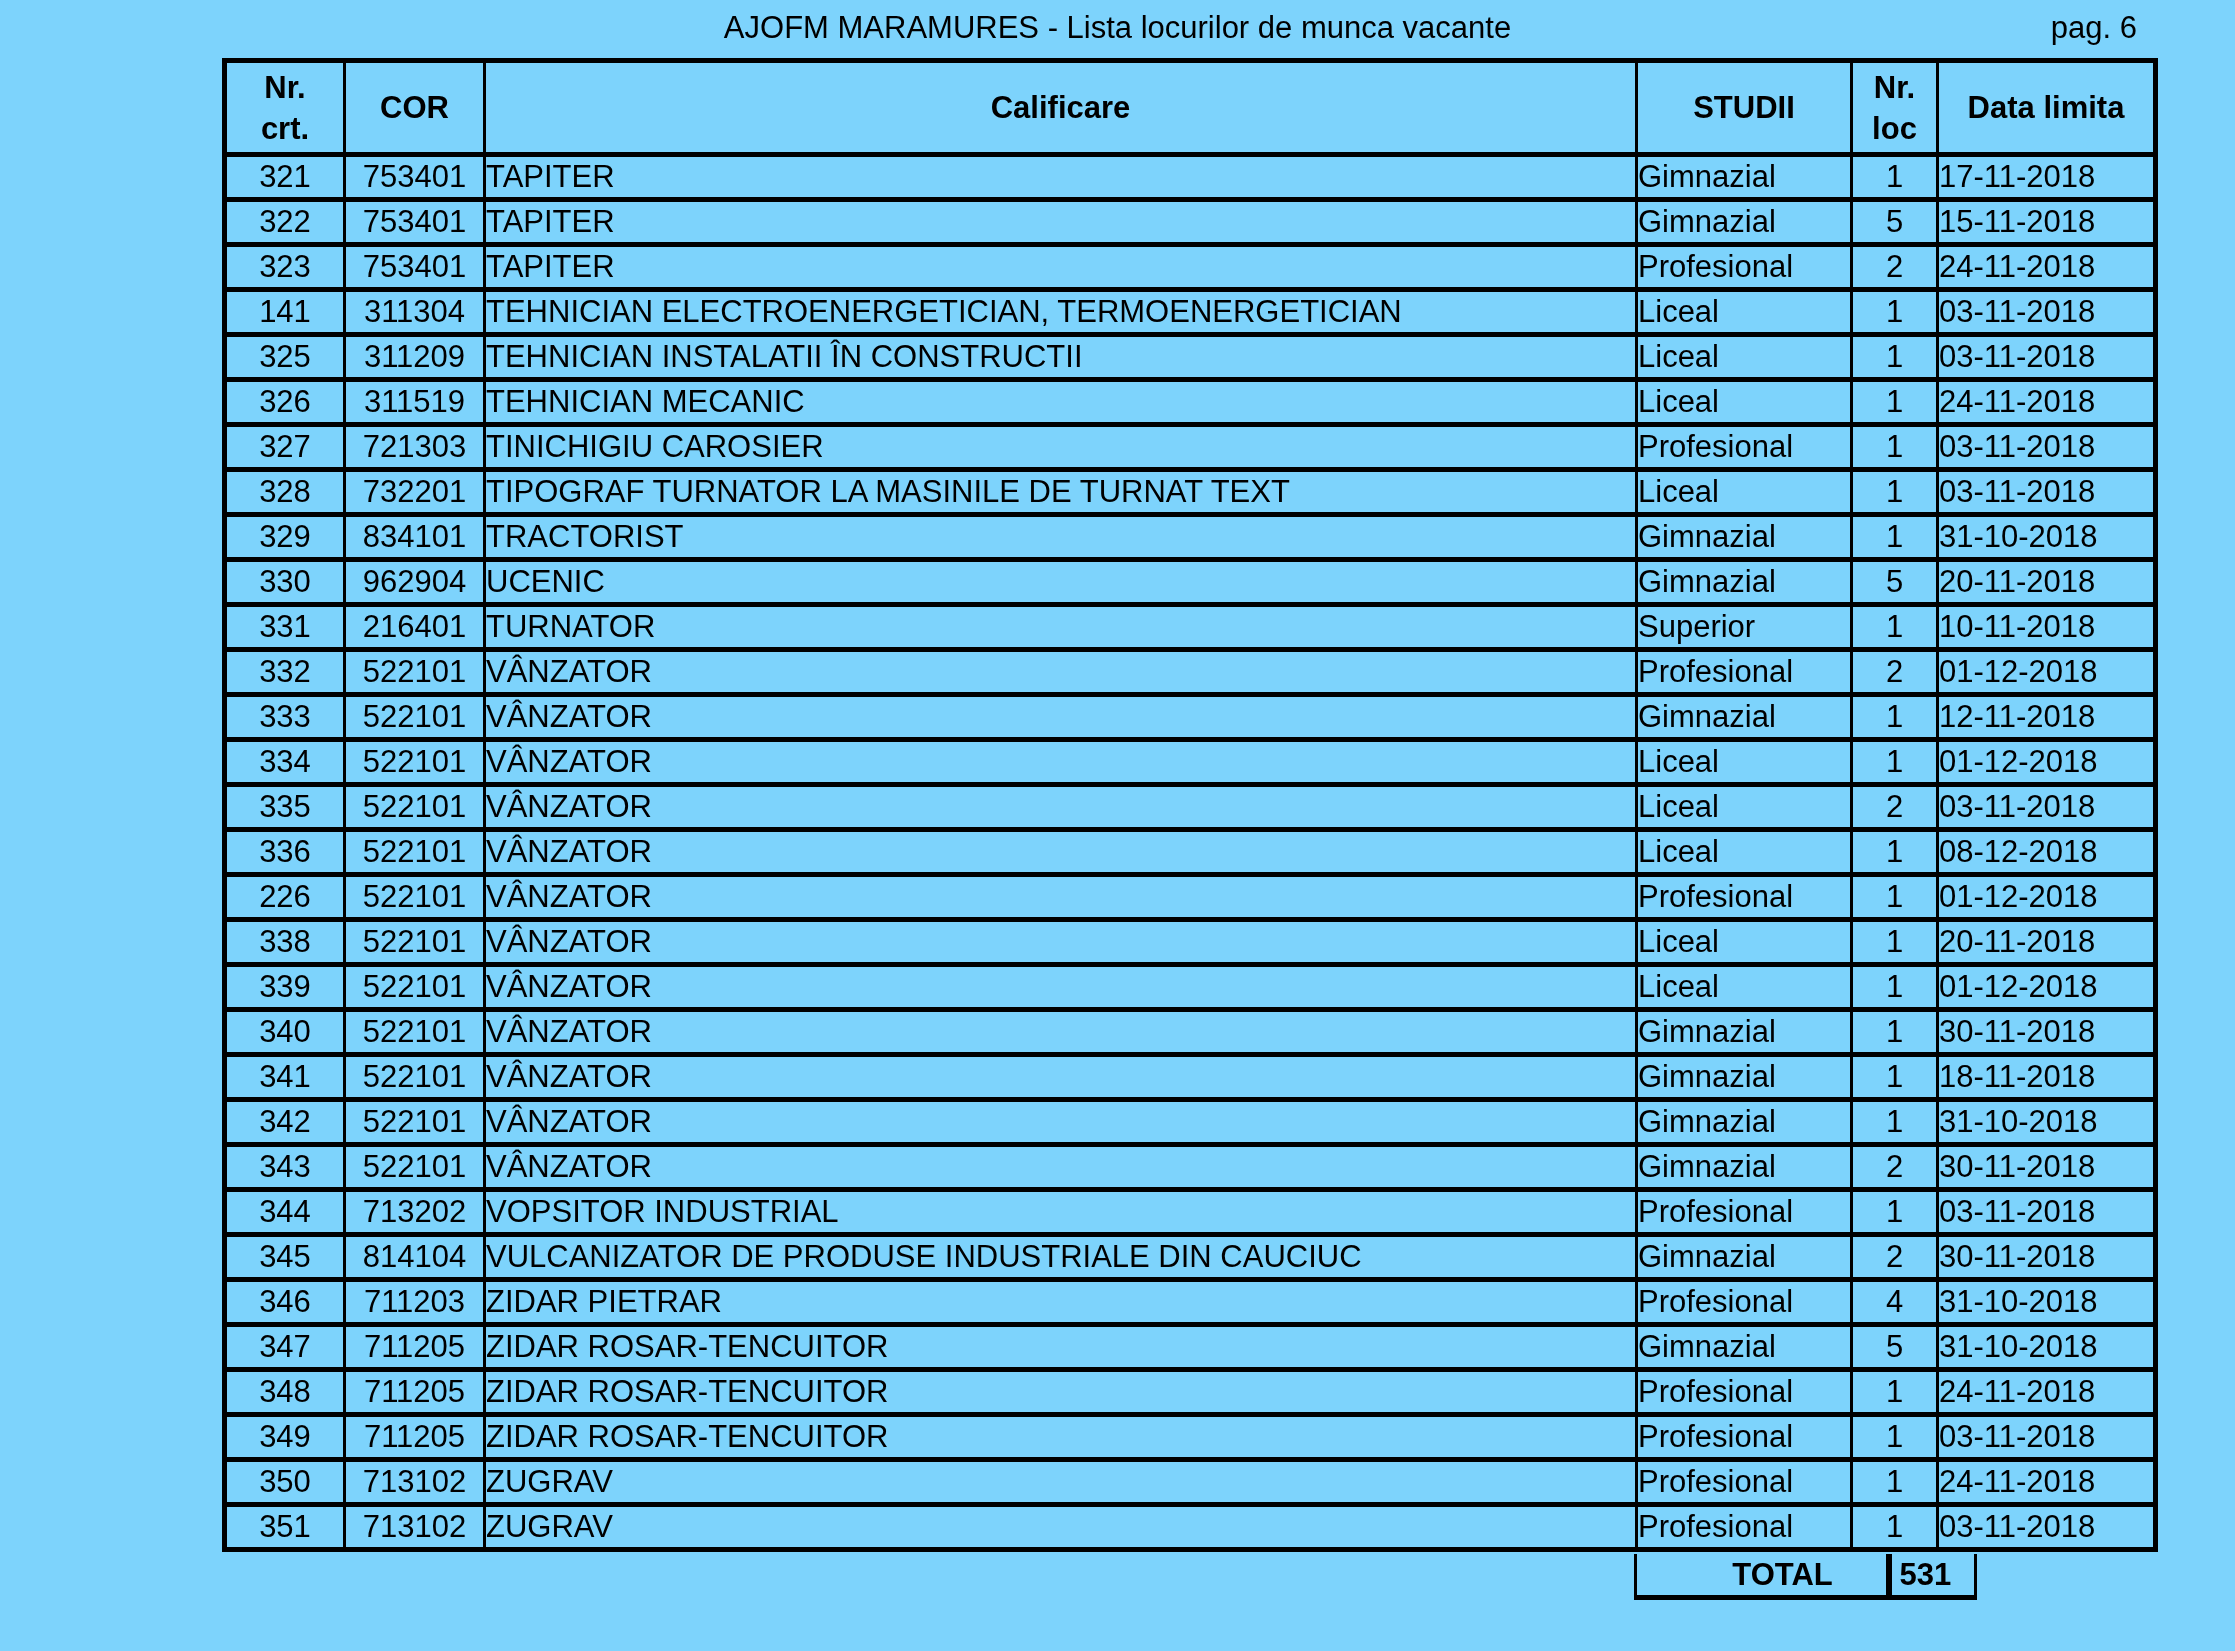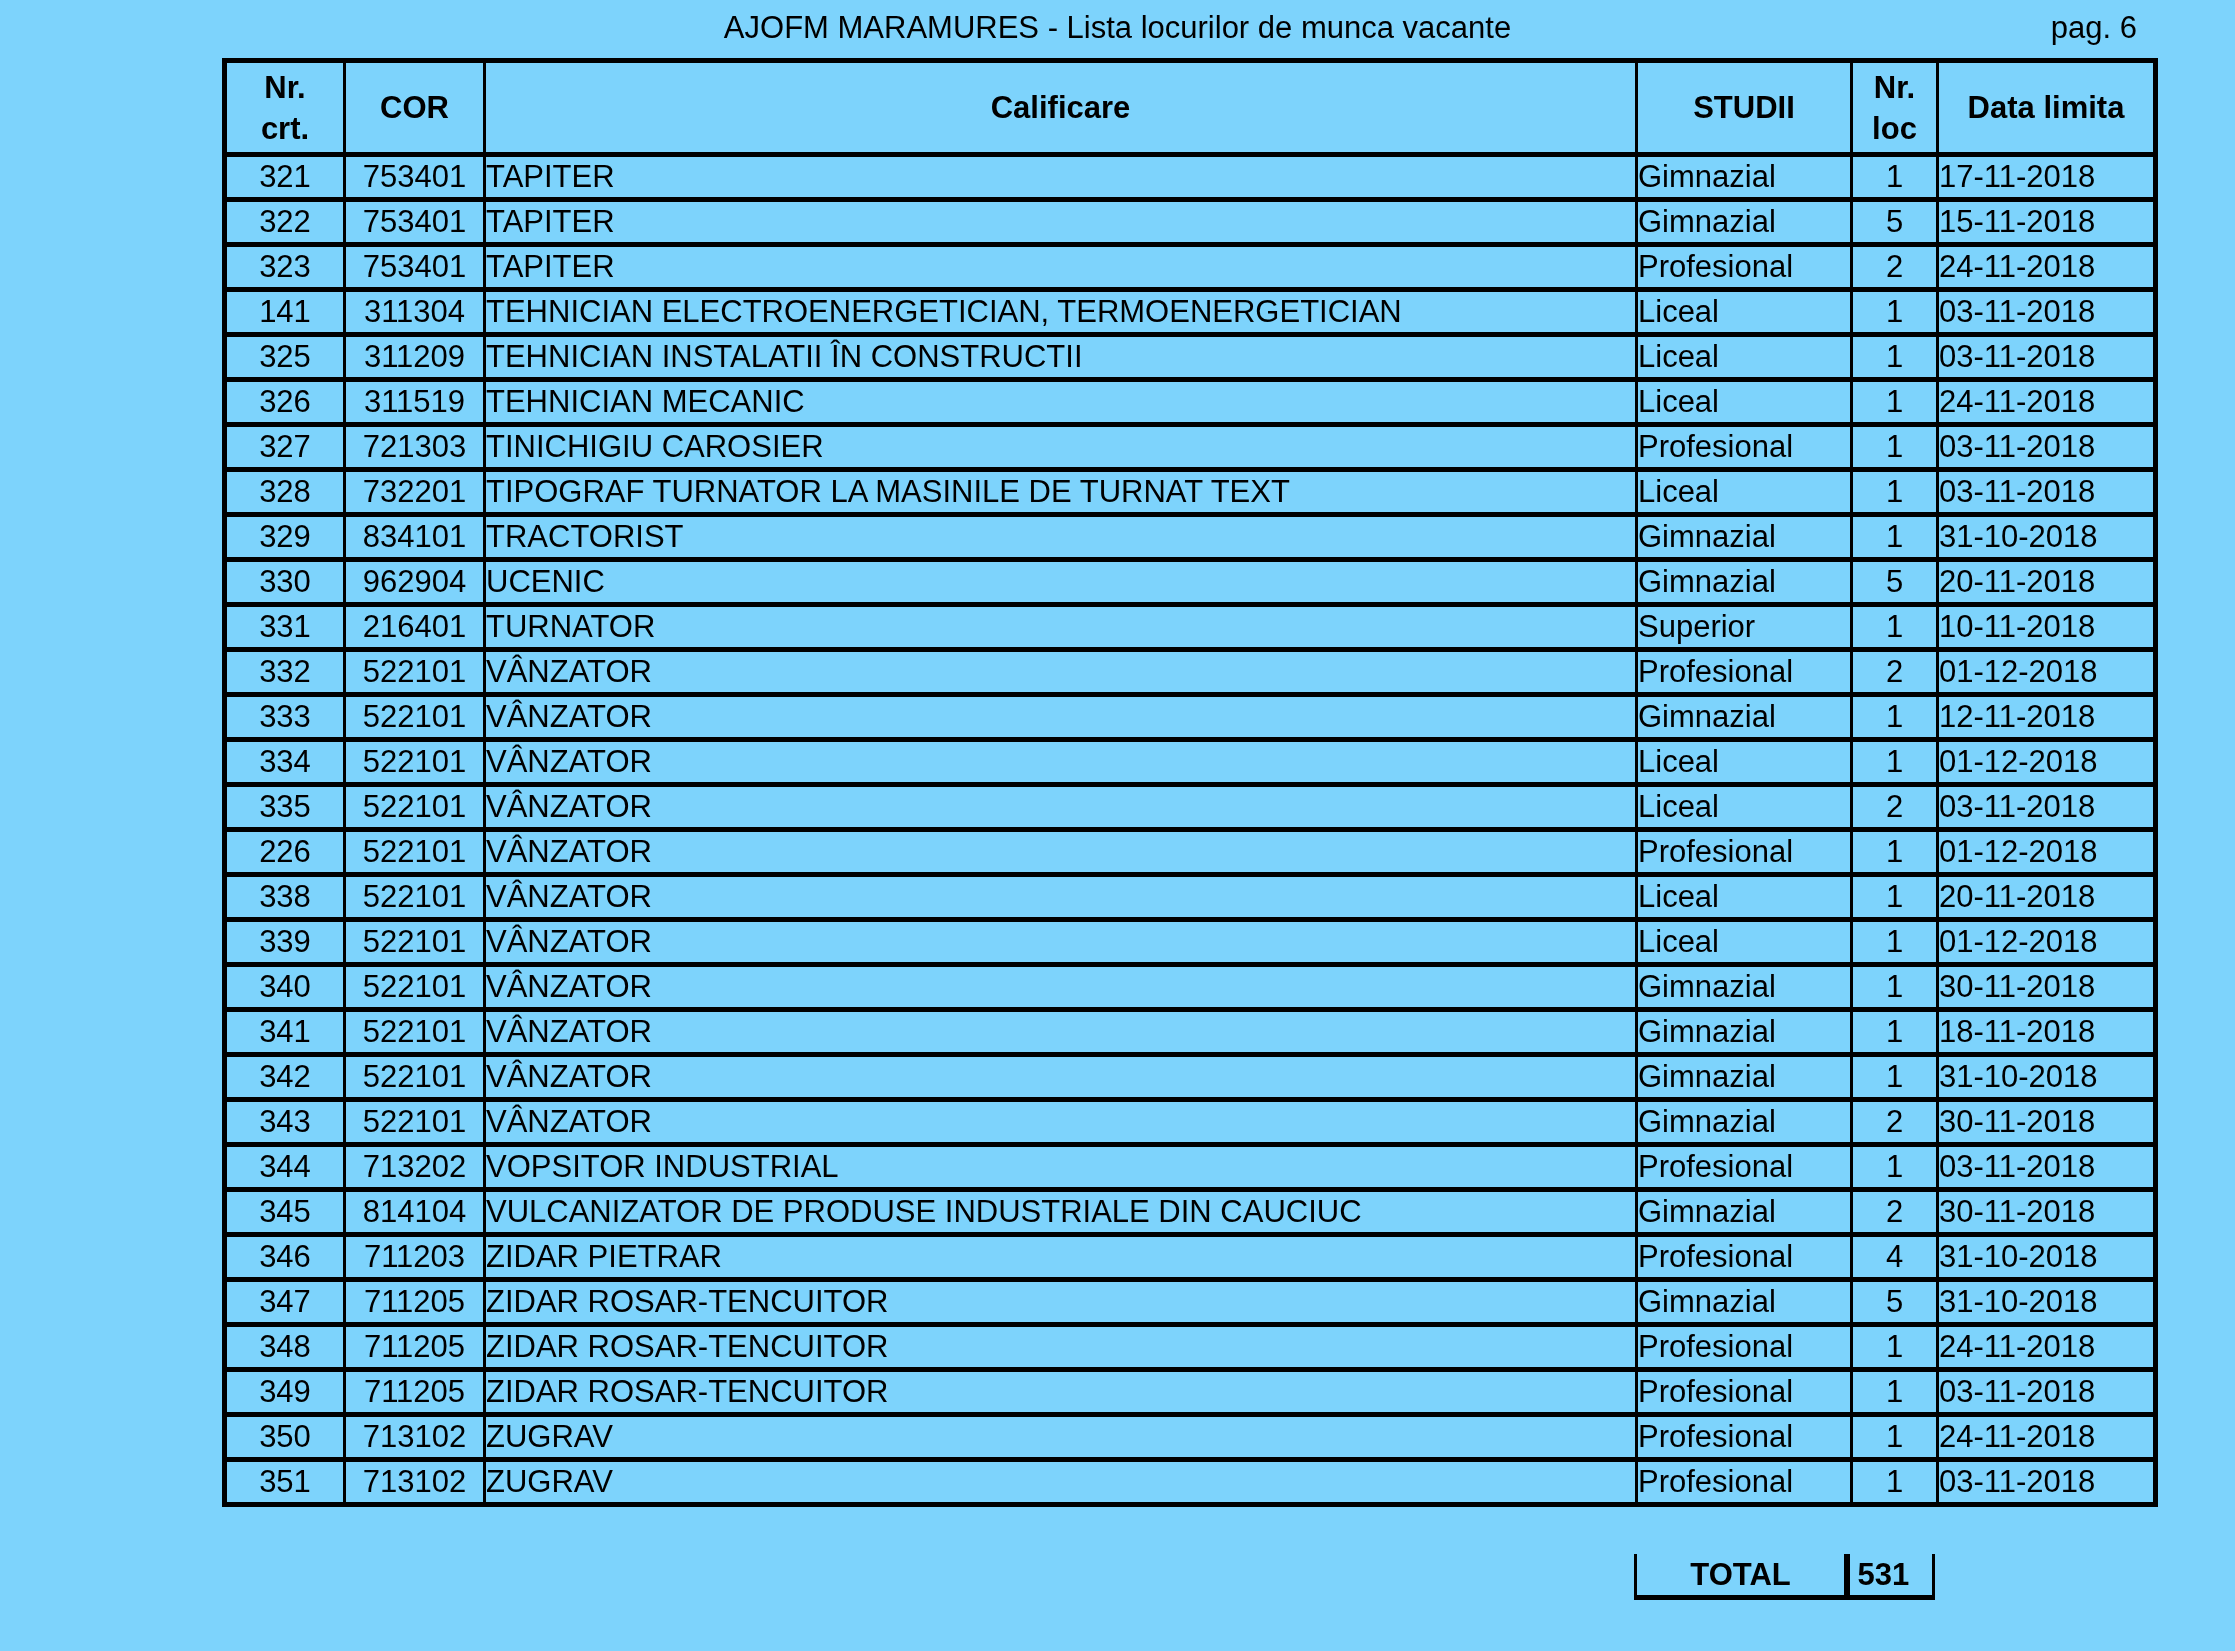--- a/index.html
+++ b/index.html
@@ -77,20 +77,21 @@
   .total-cell {
     border: 3.8px solid #000;
     border-top: none;
     border-bottom: 5.6px solid #000;
     height: 41px;
     line-height: 41px;
     font-size: 31px;
     font-weight: bold;
     overflow: hidden;
     white-space: nowrap;
+    padding-left: 42px;
   }
   .total-label { width: 207px; text-align: center; }
   .total-value { width: 74px; text-align: left; padding-left: 7.5px; }
 </style>
 </head>
 <body>
 
 <div class="sheet">
 
   <div class="doc-title">AJOFM MARAMURES - Lista locurilor de munca vacante</div>
@@ -247,20 +248,28 @@
 
         <tr>
           <td class="al-c">335</td>
           <td class="al-c">522101</td>
           <td class="al-l">VÂNZATOR</td>
           <td class="al-l">Liceal</td>
           <td class="al-c">2</td>
           <td class="al-l">03-11-2018</td>
         </tr>
 
+        <tr>
+          <td class="al-c">336</td>
+          <td class="al-c">522101</td>
+          <td class="al-l">VÂNZATOR</td>
+          <td class="al-l">Liceal</td>
+          <td class="al-c">1</td>
+          <td class="al-l">08-12-2018</td>
+        </tr>
 
         <tr>
           <td class="al-c">226</td>
           <td class="al-c">522101</td>
           <td class="al-l">VÂNZATOR</td>
           <td class="al-l">Profesional</td>
           <td class="al-c">1</td>
           <td class="al-l">01-12-2018</td>
         </tr>
 

